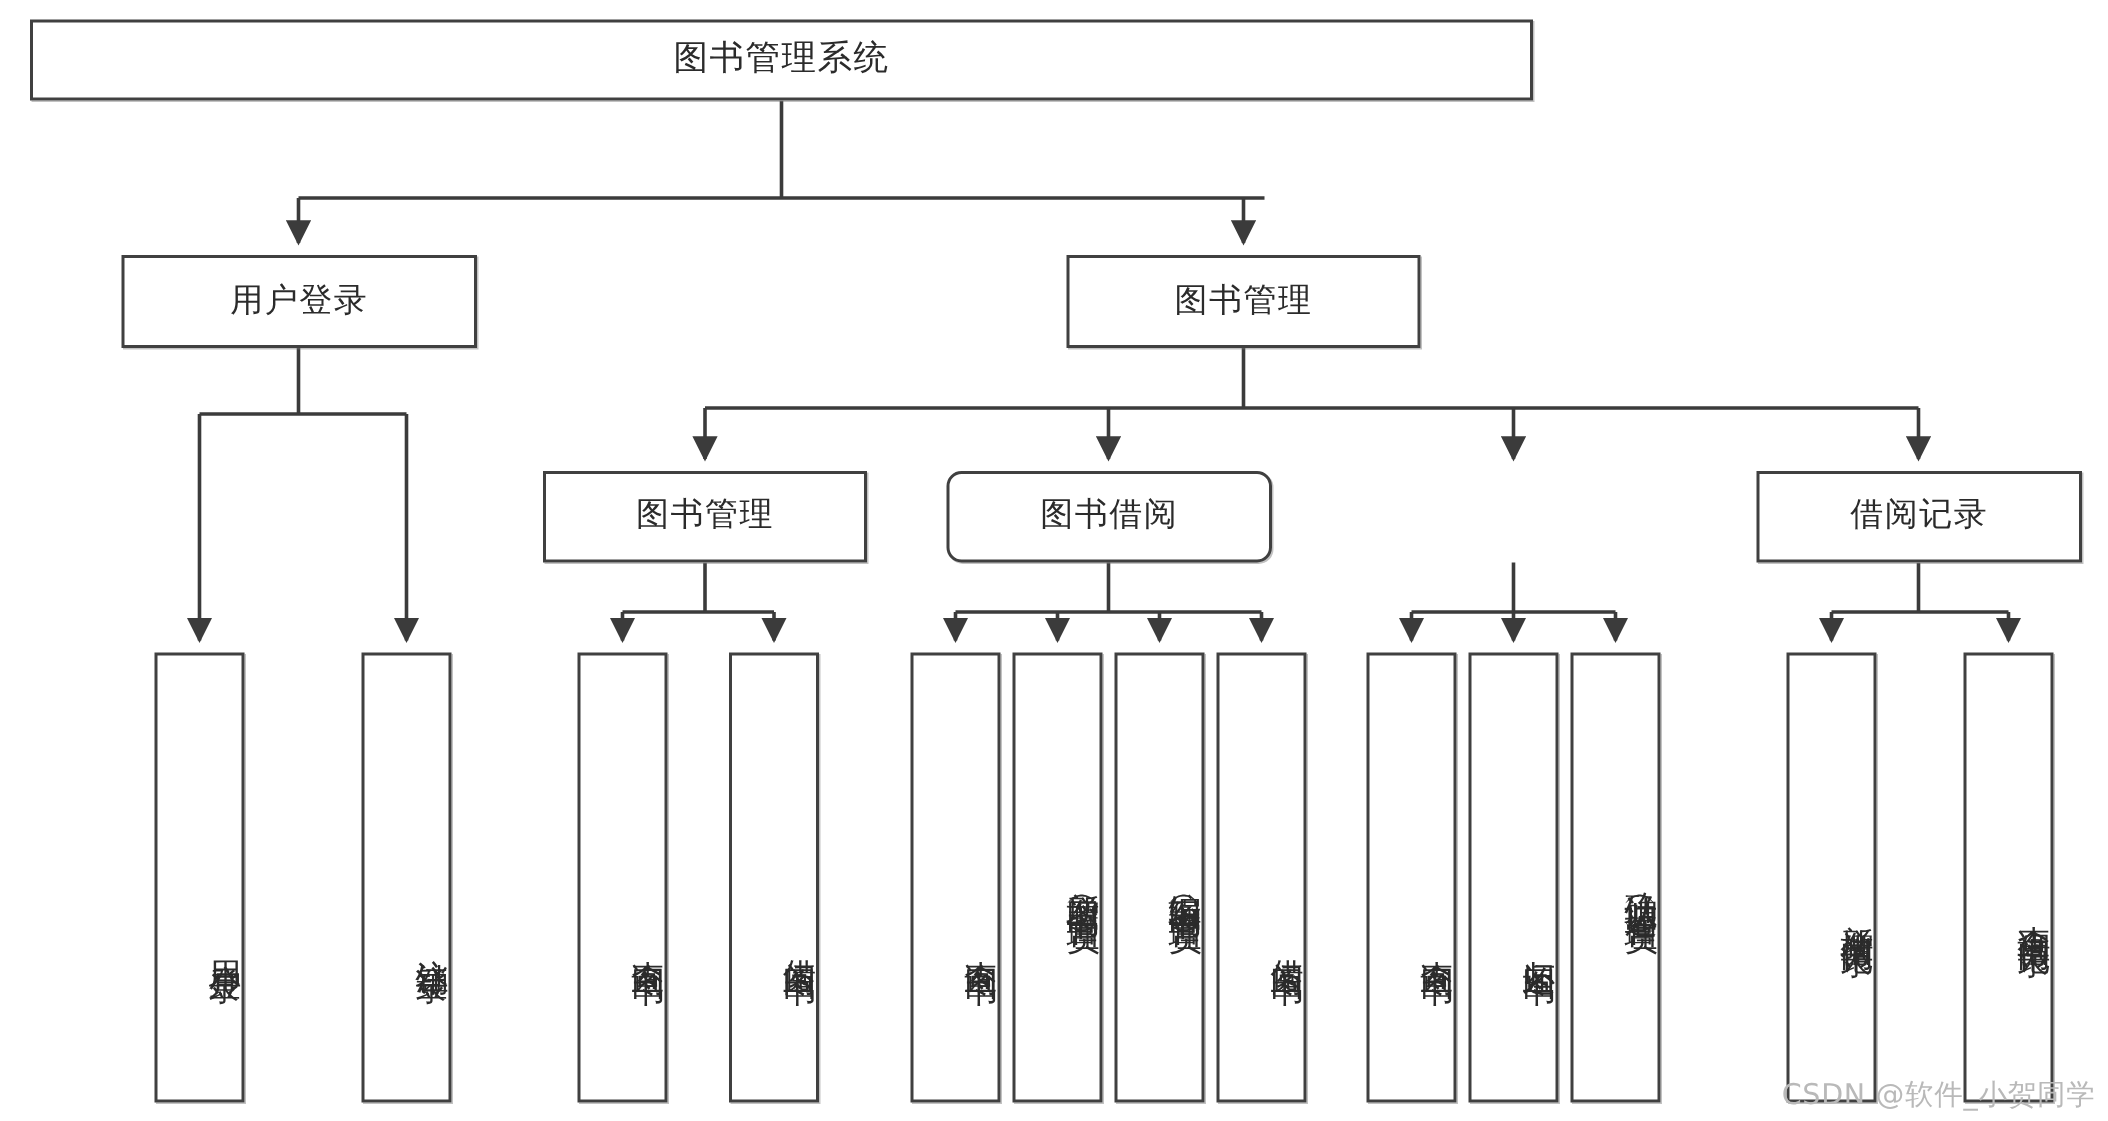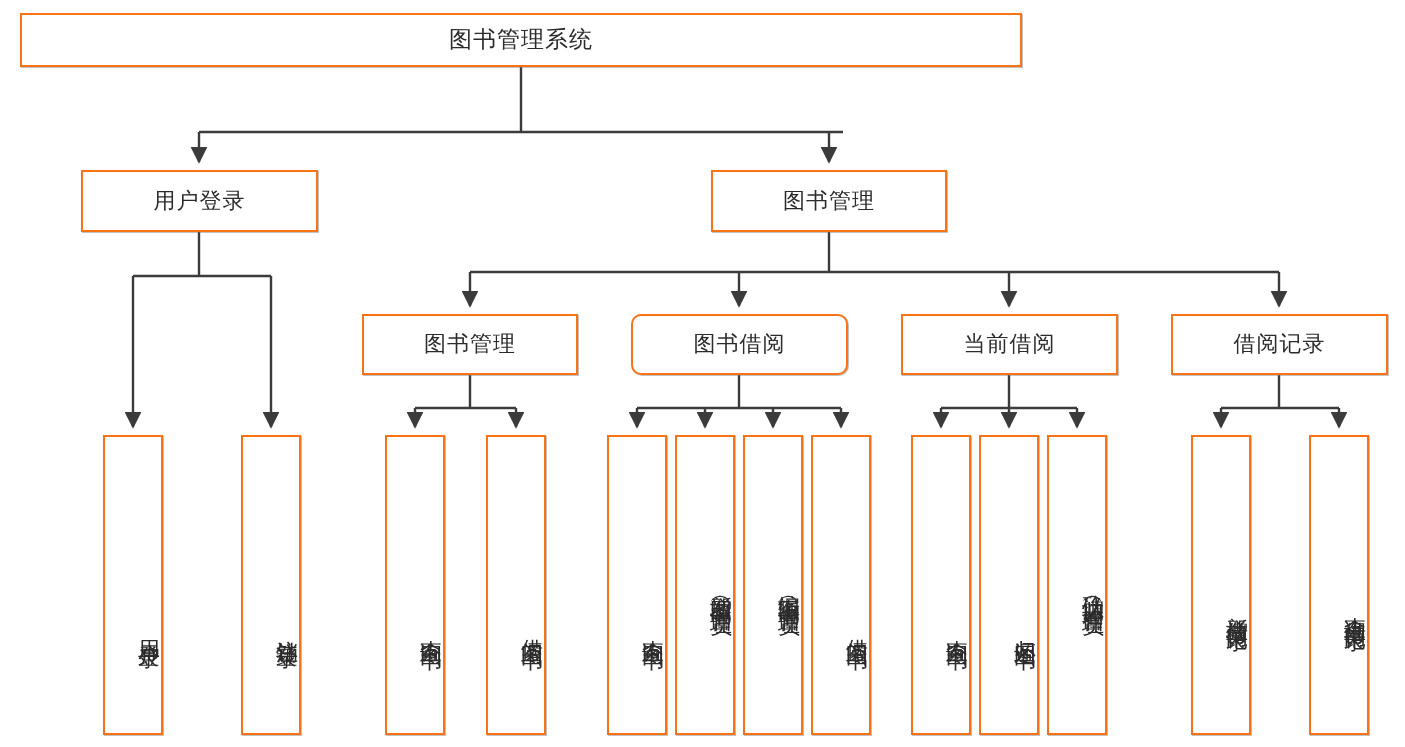--- a/index.html
+++ b/index.html
@@ -19,21 +19,21 @@
     background: #ffffff;
   }
   #wires {
     position: absolute;
     left: 0; top: 0;
     width: 1405px; height: 747px;
     pointer-events: none;
   }
   .node {
     position: absolute;
-    border: 2px solid #f97316;
+    border: 2px solid #404040;
     background: #ffffff;
     display: flex;
     align-items: center;
     justify-content: center;
     color: #2b2b2b;
     box-shadow: 1px 1px 0 rgba(120,120,120,0.45);
   }
   .node.h {
     font-size: 22px;
     letter-spacing: 1px;
@@ -135,23 +135,20 @@
   </div>
 
   <div class="node h" style="left:362px; top:314px; width:216px; height:61px;">
     <span class="lbl">图书管理</span>
   </div>
 
   <div class="node h" style="left:631px; top:314px; width:217px; height:61px;border-radius:10px;">
     <span class="lbl">图书借阅</span>
   </div>
 
-  <div class="node h" style="left:901px; top:314px; width:217px; height:61px;">
-    <span class="lbl">当前借阅</span>
-  </div>
 
   <div class="node h" style="left:1171px; top:314px; width:217px; height:61px;">
     <span class="lbl">借阅记录</span>
   </div>
 
   <div class="node v" style="left:103px; top:435px; width:60px; height:300px; padding-top:86px;">
     <span class="lbl">用户登录</span>
   </div>
 
   <div class="node v" style="left:241px; top:435px; width:60px; height:300px; padding-top:86px;">
@@ -195,14 +192,15 @@
   </div>
 
   <div class="node v" style="left:1191px; top:435px; width:60px; height:300px; padding-top:46px;">
     <span class="lbl">新增借阅记录</span>
   </div>
 
   <div class="node v" style="left:1309px; top:435px; width:60px; height:300px; padding-top:46px;">
     <span class="lbl">查询借阅记录</span>
   </div>
 
+  <div class="watermark">CSDN @软件_小贺同学</div>
 
 </div>
 
 </body></html>

